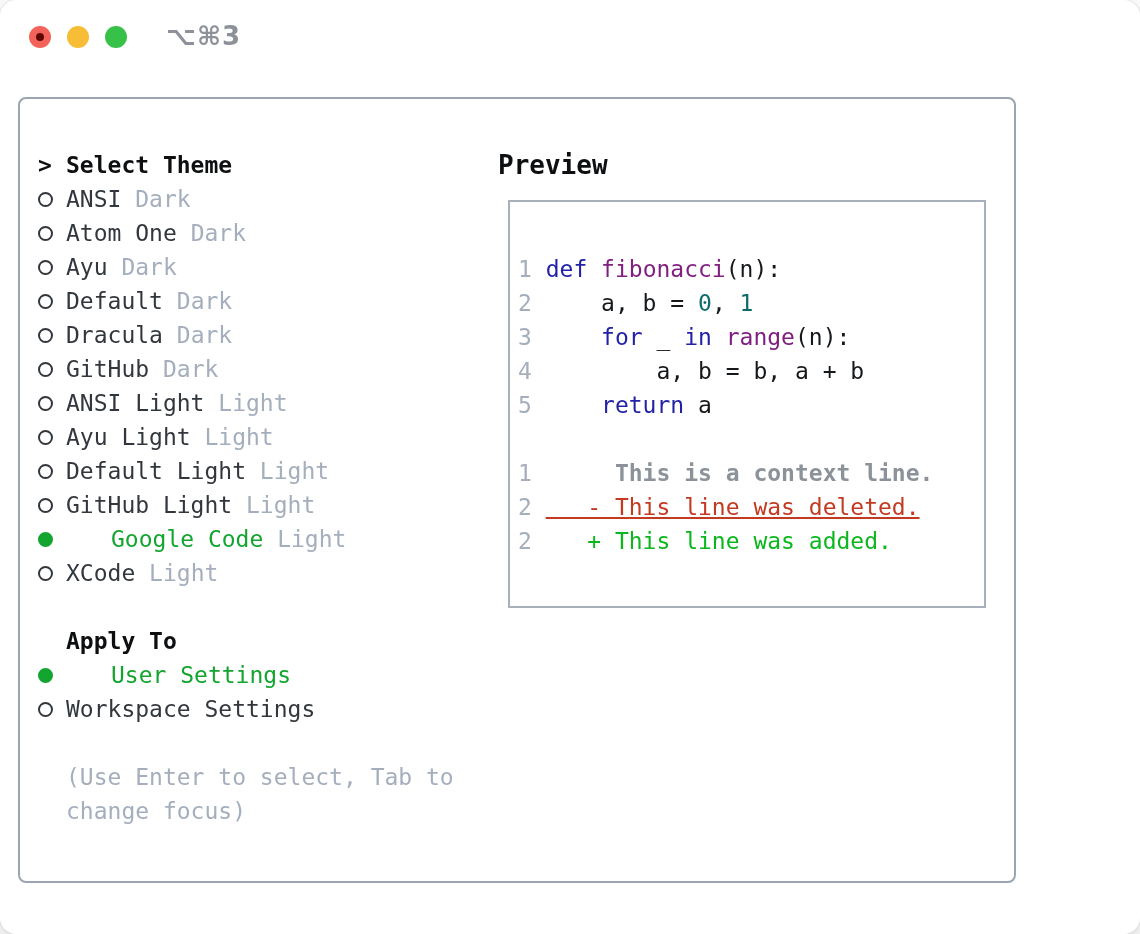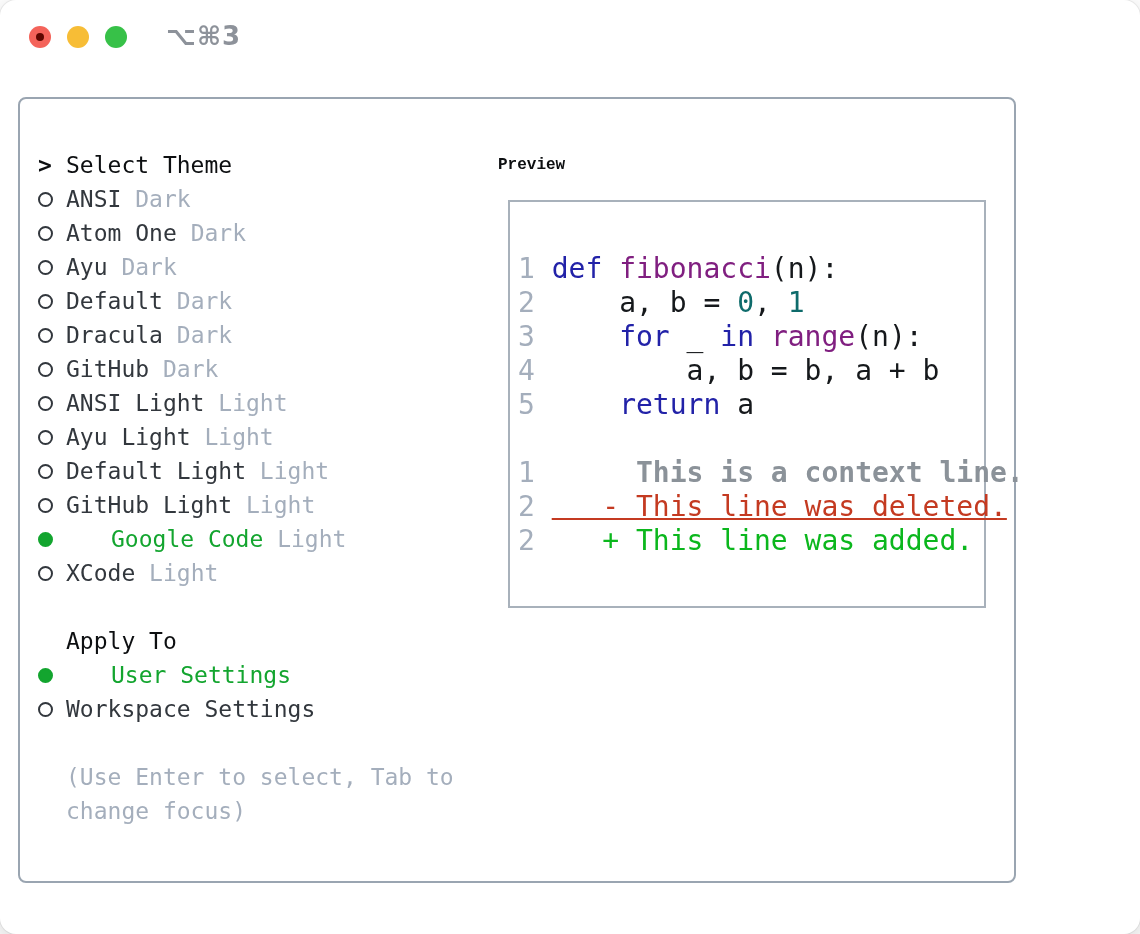--- a/index.html
+++ b/index.html
@@ -22,29 +22,29 @@
   
   .left-col{position:absolute;left:18px;top:49px;font-size:23px;line-height:34px;white-space:pre;}
   .row{height:34px;display:flex;align-items:center;}
   .marker{flex:0 0 28px;width:28px;display:flex;align-items:center;}
   .caret{font-weight:bold;color:var(--heading_black);}
   .radio{width:11px;height:11px;border:2px solid var(--text_dark);border-radius:50%;box-sizing:content-box;}
   .radio.on{background:var(--accent_green);border-color:var(--accent_green);}
   .name{color:var(--text_dark);}
   .name.sel{color:var(--accent_green);margin-left:45px;}
   .suffix{color:var(--muted_gray);margin-left:1ch;text-align:right;}
-  .heading{font-weight:normal;color:var(--heading_black);}
+  .heading{font-weight:bold;color:var(--heading_black);}
   .hint{color:var(--muted_gray);margin-left:28px;}
   .spacer{height:34px;}
   
   .preview-title{position:absolute;left:478px;top:49px;height:34px;display:flex;align-items:center;
-                 font-size:16px;font-weight:bold;color:var(--heading_black);font-family:Liberation Mono, monospace;}
+                 font-size:26px;font-weight:bold;color:var(--heading_black);}
   .preview-box{position:absolute;left:488px;top:101px;width:474px;height:404px;
                border:2px solid var(--preview_border);background:#ffffff;}
-  .code{position:absolute;left:8px;top:50px;font-size:28px;line-height:34px;white-space:pre;}
+  .code{position:absolute;left:8px;top:50px;font-size:23px;line-height:34px;white-space:pre;}
   .code-line{height:34px;}
   .ln-num{display:inline-block;width:2ch;color:var(--lineno_gray);}
   .c-plain{color:var(--code_plain);}
   .c-kw{color:var(--keyword_blue);}
   .c-fn{color:var(--function_purple);}
   .c-lit{color:var(--literal_teal);}
   .c-ctx{color:var(--context_gray);font-weight:bold;}
   .c-del{color:var(--deleted_red);text-decoration:underline;}
   .c-add{color:var(--added_green);margin-top:39px;}
 </style>

